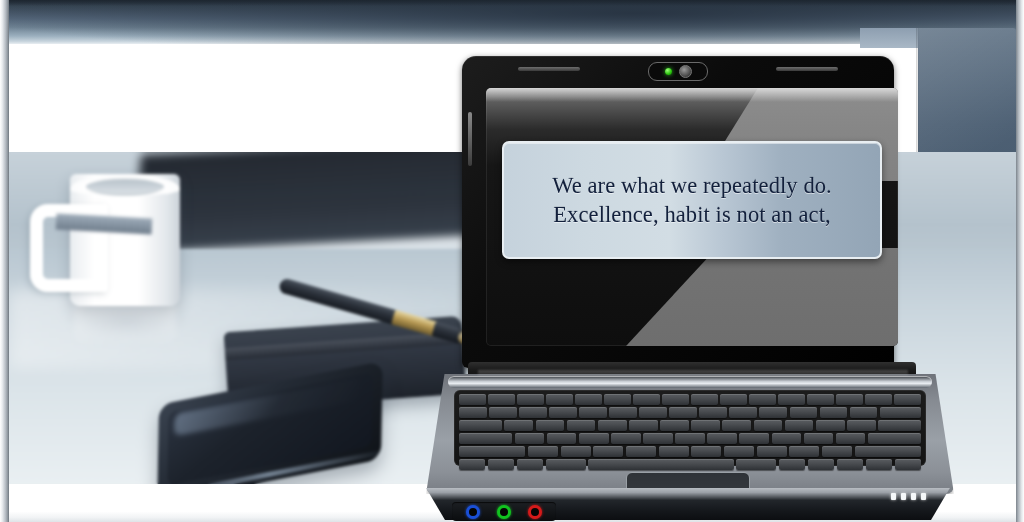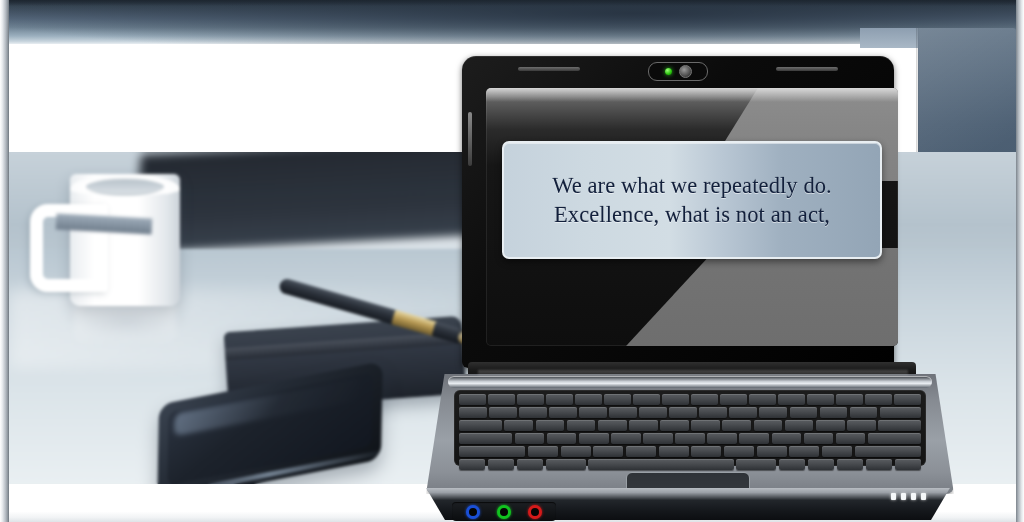--- a/index.html
+++ b/index.html
@@ -617,21 +617,21 @@
       <div class="bezel-mark bezel-mark-left"></div>
       <div class="bezel-mark bezel-mark-right"></div>
 
       <div class="screen">
         <div class="screen-diag-top"></div>
         <div class="screen-diag-bottom"></div>
         <div class="screen-top-sheen"></div>
 
         <div class="quote-card">
           <div class="quote-line">We are what we repeatedly do.</div>
-          <div class="quote-line">Excellence, what is not an act,</div>
+          <div class="quote-line">Excellence, habit is not an act,</div>
         </div>
       </div>
     </div>
 
     <div class="hinge"></div>
     <div class="base"></div>
     <div class="lid-reflection"></div>
     <div class="deck-lip"></div>
 
     <div class="keyboard">

